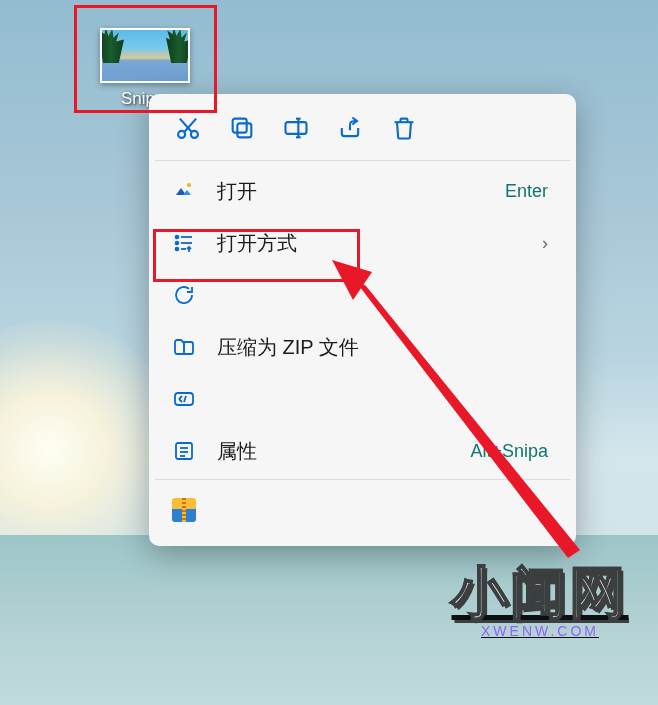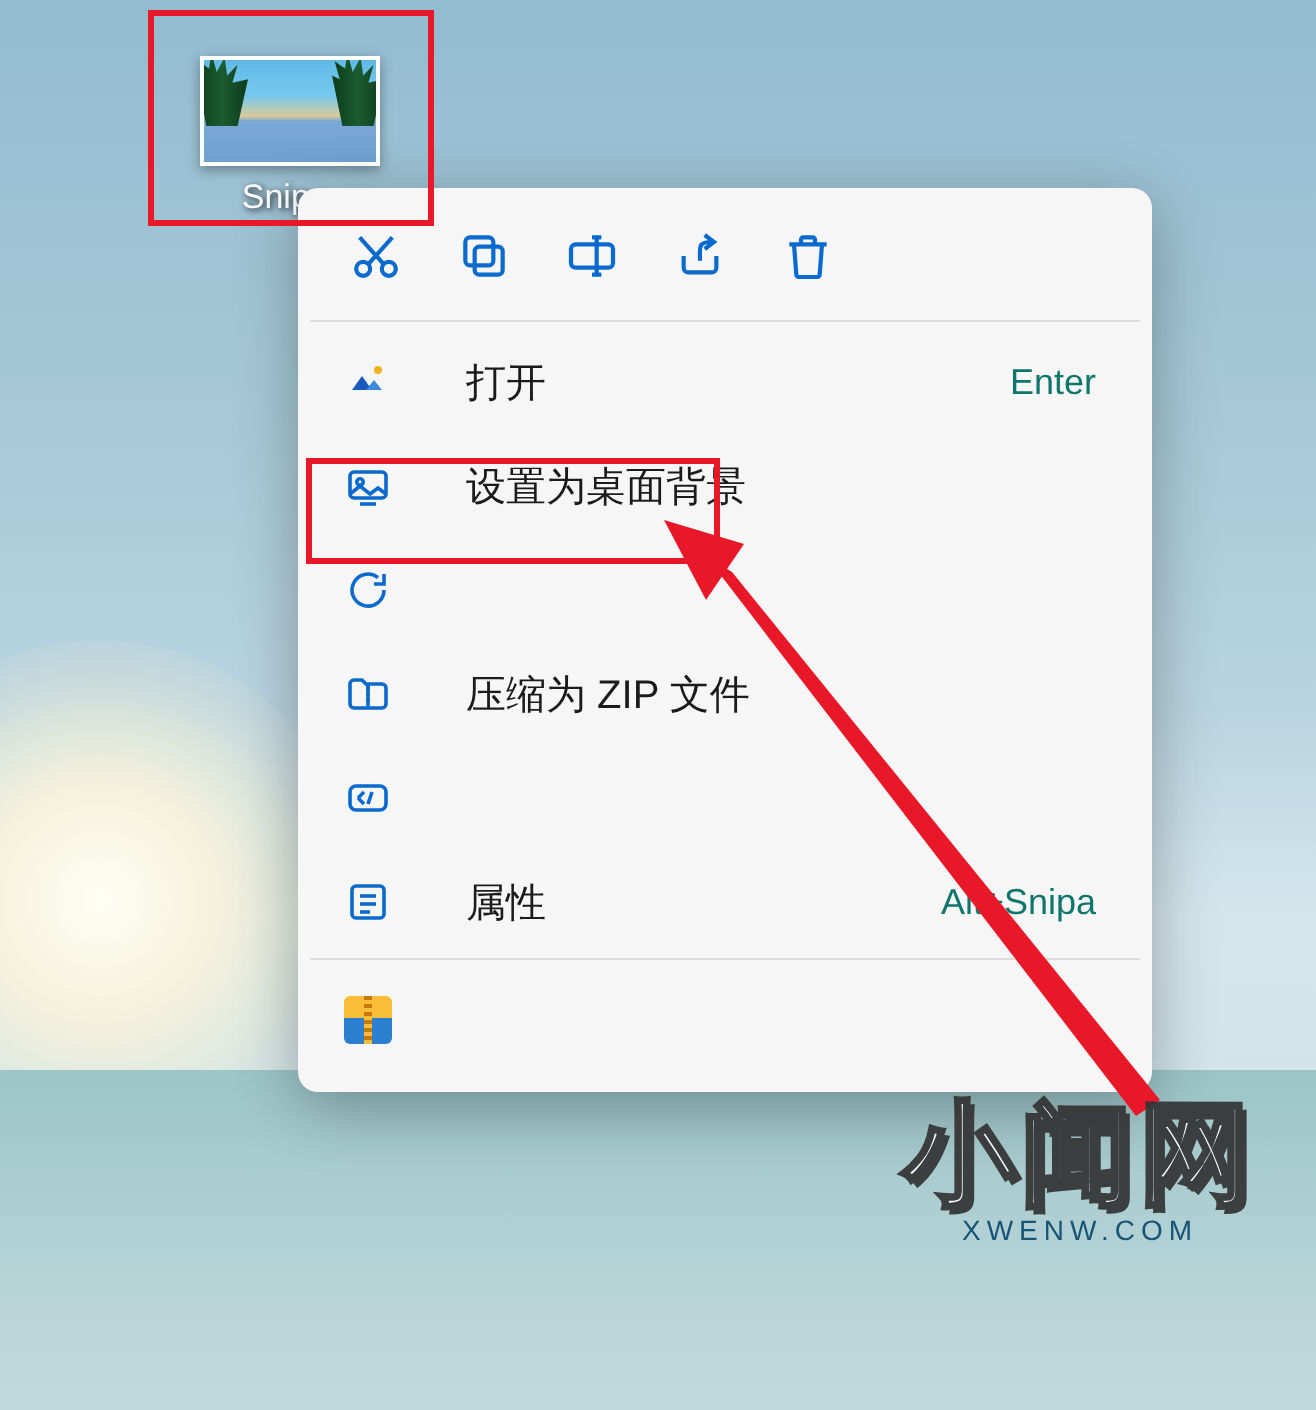--- a/index.html
+++ b/index.html
@@ -56,44 +56,44 @@
   .tool-btn svg { width: 28px; height: 28px; }
 
   .sep { height: 1px; background: #dcdcdc; margin: 2px 0 4px; }
 
   .menu-item {
     display: flex; align-items: center; height: 52px;
     padding: 0 22px 0 16px; border-radius: 6px; position: relative;
   }
   .mi-icon { width: 26px; height: 26px; display: flex; align-items: center; justify-content: center; color: #0a6acd; flex-shrink: 0; }
   .mi-icon svg { width: 24px; height: 24px; }
-  .mi-label { margin-left: 36px; font-size: 20px; color: #1b1b1b; }
+  .mi-label { margin-left: 20px; font-size: 20px; color: #1b1b1b; }
   .mi-short { margin-left: auto; font-size: 18px; color: #0f766e; }
   .mi-chev { margin-left: auto; color: #6b6b6b; font-size: 18px; }
 
   .red-box-2 {
     position: absolute; left: 153px; top: 229px; width: 207px; height: 53px;
     border: 3px solid #e81828; z-index: 20;
   }
 
   .arrow-svg {
     position: absolute; left: 150px; top: 90px; width: 460px; height: 590px;
     z-index: 15; pointer-events: none;
   }
 
   .watermark {
-    position: absolute; right: 14px; bottom: 58px; width: 208px; height: 98px;
-    display: flex; flex-direction: column; align-items: center; z-index: 25; opacity: 0.92;
+    position: absolute; right: 14px; bottom: 42px; width: 208px; height: 98px;
+    display: flex; flex-direction: column; align-items: center; z-index: 25; opacity: 0.92; text-decoration: underline;
   }
   .wm-big {
     font-size: 56px; font-weight: 800; color: #fff; letter-spacing: 3px;
     -webkit-text-stroke: 2px #333; line-height: 1;
     text-shadow: 3px 3px 0 #333;
   }
-  .wm-sub { font-size: 14px; color: #0c4a6e; letter-spacing: 3px; margin-top: 2px; }
+  .wm-sub { font-size: 14px; color: #8b5cf6; letter-spacing: 3px; margin-top: 2px; }
 
   .zip-icon {
     width: 24px; height: 24px;
     background: linear-gradient(to bottom, #fbbc38 0%, #fbbc38 45%, #2b7fd0 45%, #2b7fd0 100%);
     border-radius: 3px; position: relative;
   }
   .zip-icon::after {
     content:""; position:absolute; left:10px; top:0; width:4px; height:100%;
     background: repeating-linear-gradient(to bottom, #c9770e 0 2px, #fbbc38 2px 4px);
   }
@@ -158,32 +158,37 @@
       <svg viewBox="0 0 24 24">
           <path fill="#185abd" d="M4 16 l5 -7 5 7z"></path>
           <path fill="#3b8ae0" d="M11 16 l4 -5 4 5z"></path>
           <circle class="photo-icon-dots" cx="17" cy="6" r="2"></circle>
         </svg>
     </span>
     <span class="mi-label">打开</span>
     <span class="mi-short">Enter</span>
   </div>
 
-
-  <div class="menu-item">
-    <span class="mi-icon">
-      <svg viewBox="0 0 24 24" fill="none" stroke="currentColor" stroke-width="1.8">
-        <rect x="3" y="5" width="18" height="13" rx="2"></rect>
-          <circle cx="8" cy="10" r="1.6"></circle>
-          <path d="M3 16 l5 -4 5 4 4 -3 4 3"></path>
-          <path d="M8 21 h8"></path>
-      </svg>
-    </span>
-    <span class="mi-label">设置为桌面背景</span>
-  </div>
+  <div class="menu-item">
+    <span class="mi-icon">
+      <svg viewBox="0 0 24 24" fill="none" stroke="currentColor" stroke-width="1.8">
+        <circle cx="5" cy="6" r="1.4" fill="currentColor"></circle>
+          <path d="M9 6 h11"></path>
+        <circle cx="5" cy="12" r="1.4" fill="currentColor"></circle>
+          <path d="M9 12 h11"></path>
+        <circle cx="5" cy="18" r="1.4" fill="currentColor"></circle>
+          <path d="M9 18 h5"></path>
+        <path d="M17 21 l0 -5"></path>
+          <path d="M15 18 l2 -2 2 2"></path>
+      </svg>
+    </span>
+    <span class="mi-label">打开方式</span>
+    <span class="mi-chev">›</span>
+  </div>
+
 
   <div class="menu-item">
     <span class="mi-icon">
       <svg viewBox="0 0 24 24" fill="none" stroke="currentColor" stroke-width="1.8">
         <path d="M20 12 a8 8 0 1 1 -3 -6.2"></path>
           <path d="M20 4 v5 h-5"></path>
       </svg>
     </span>
   </div>
 

